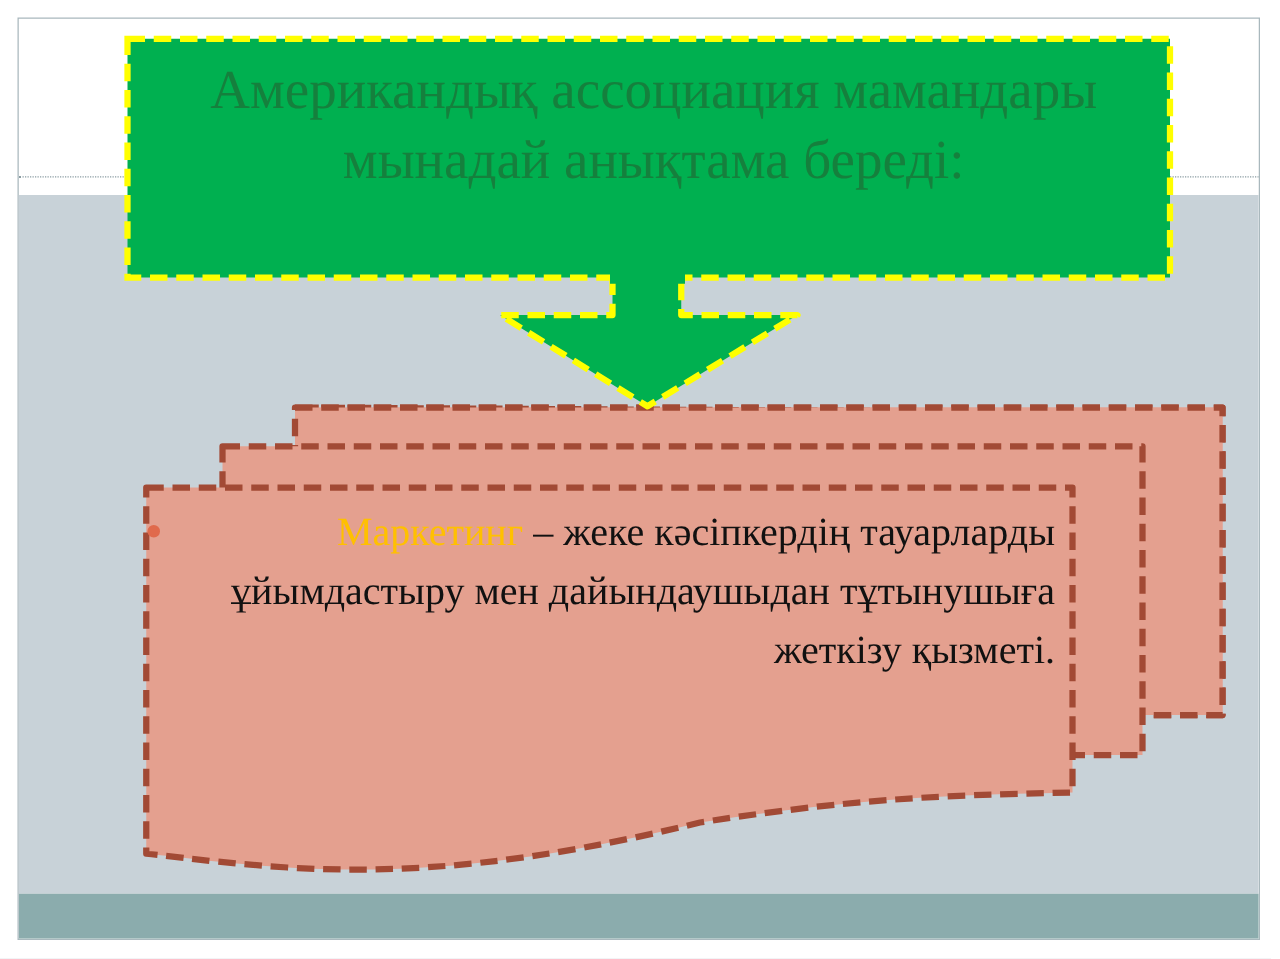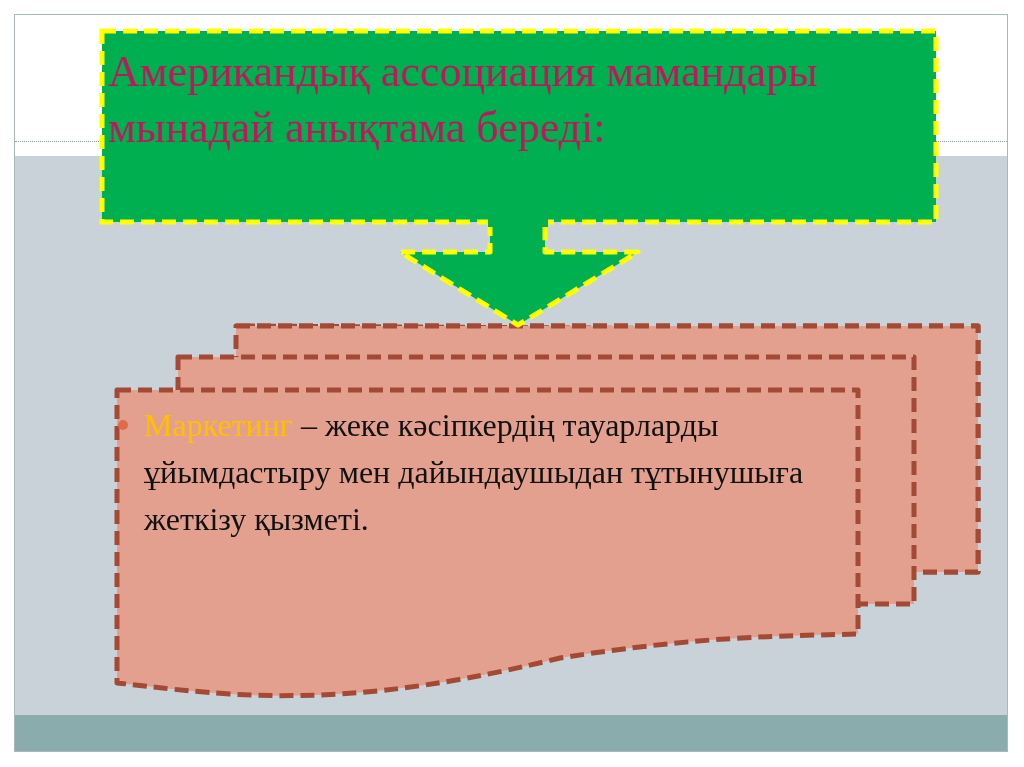--- a/index.html
+++ b/index.html
@@ -2,22 +2,22 @@
 <html><head>
 <meta charset="utf-8">
 <style>
   html, body { margin:0; padding:0; }
   body { width:1024px; height:767px; background:#ffffff; position:relative; overflow:hidden; font-family:"Liberation Serif","DejaVu Serif",serif; }
   .slide { position:absolute; left:14px; top:14px; width:994px; height:738px; border:1px solid #a9b8bd; background:#ffffff; box-sizing:border-box; overflow:hidden; }
   .dotline { position:absolute; left:0; right:0; top:126px; border-top:1px dotted #8a9ca2; }
   .gray-band { position:absolute; left:0; right:0; top:141px; bottom:36px; background:#c8d2d8; }
   .teal-band { position:absolute; left:0; right:0; bottom:0; height:36px; background:#8bacad; }
   svg.art { position:absolute; left:0; top:0; }
-  .title { position:absolute; left:108px; top:44px; width:830px; text-align:left; color:#be185d; font-size:44px; line-height:56px; }
-  .body-text { position:absolute; left:144px; top:402px; width:700px; color:#111111; font-size:32px; line-height:47px; }
+  .title { position:absolute; left:108px; top:44px; width:830px; text-align:center; color:#15803d; font-size:44px; line-height:56px; }
+  .body-text { position:absolute; left:144px; top:402px; width:700px; color:#111111; font-size:32px; line-height:47px;text-align:right; }
   .bullet { position:absolute; left:118px; top:420px; width:10px; height:10px; border-radius:50%; background:#e06a4c; }
   .hl { color:#ffc000; }
 </style>
 </head>
 <body>
 
 <div class="slide">
   <div class="dotline"></div>
   <div class="gray-band"></div>
   <div class="teal-band"></div>

